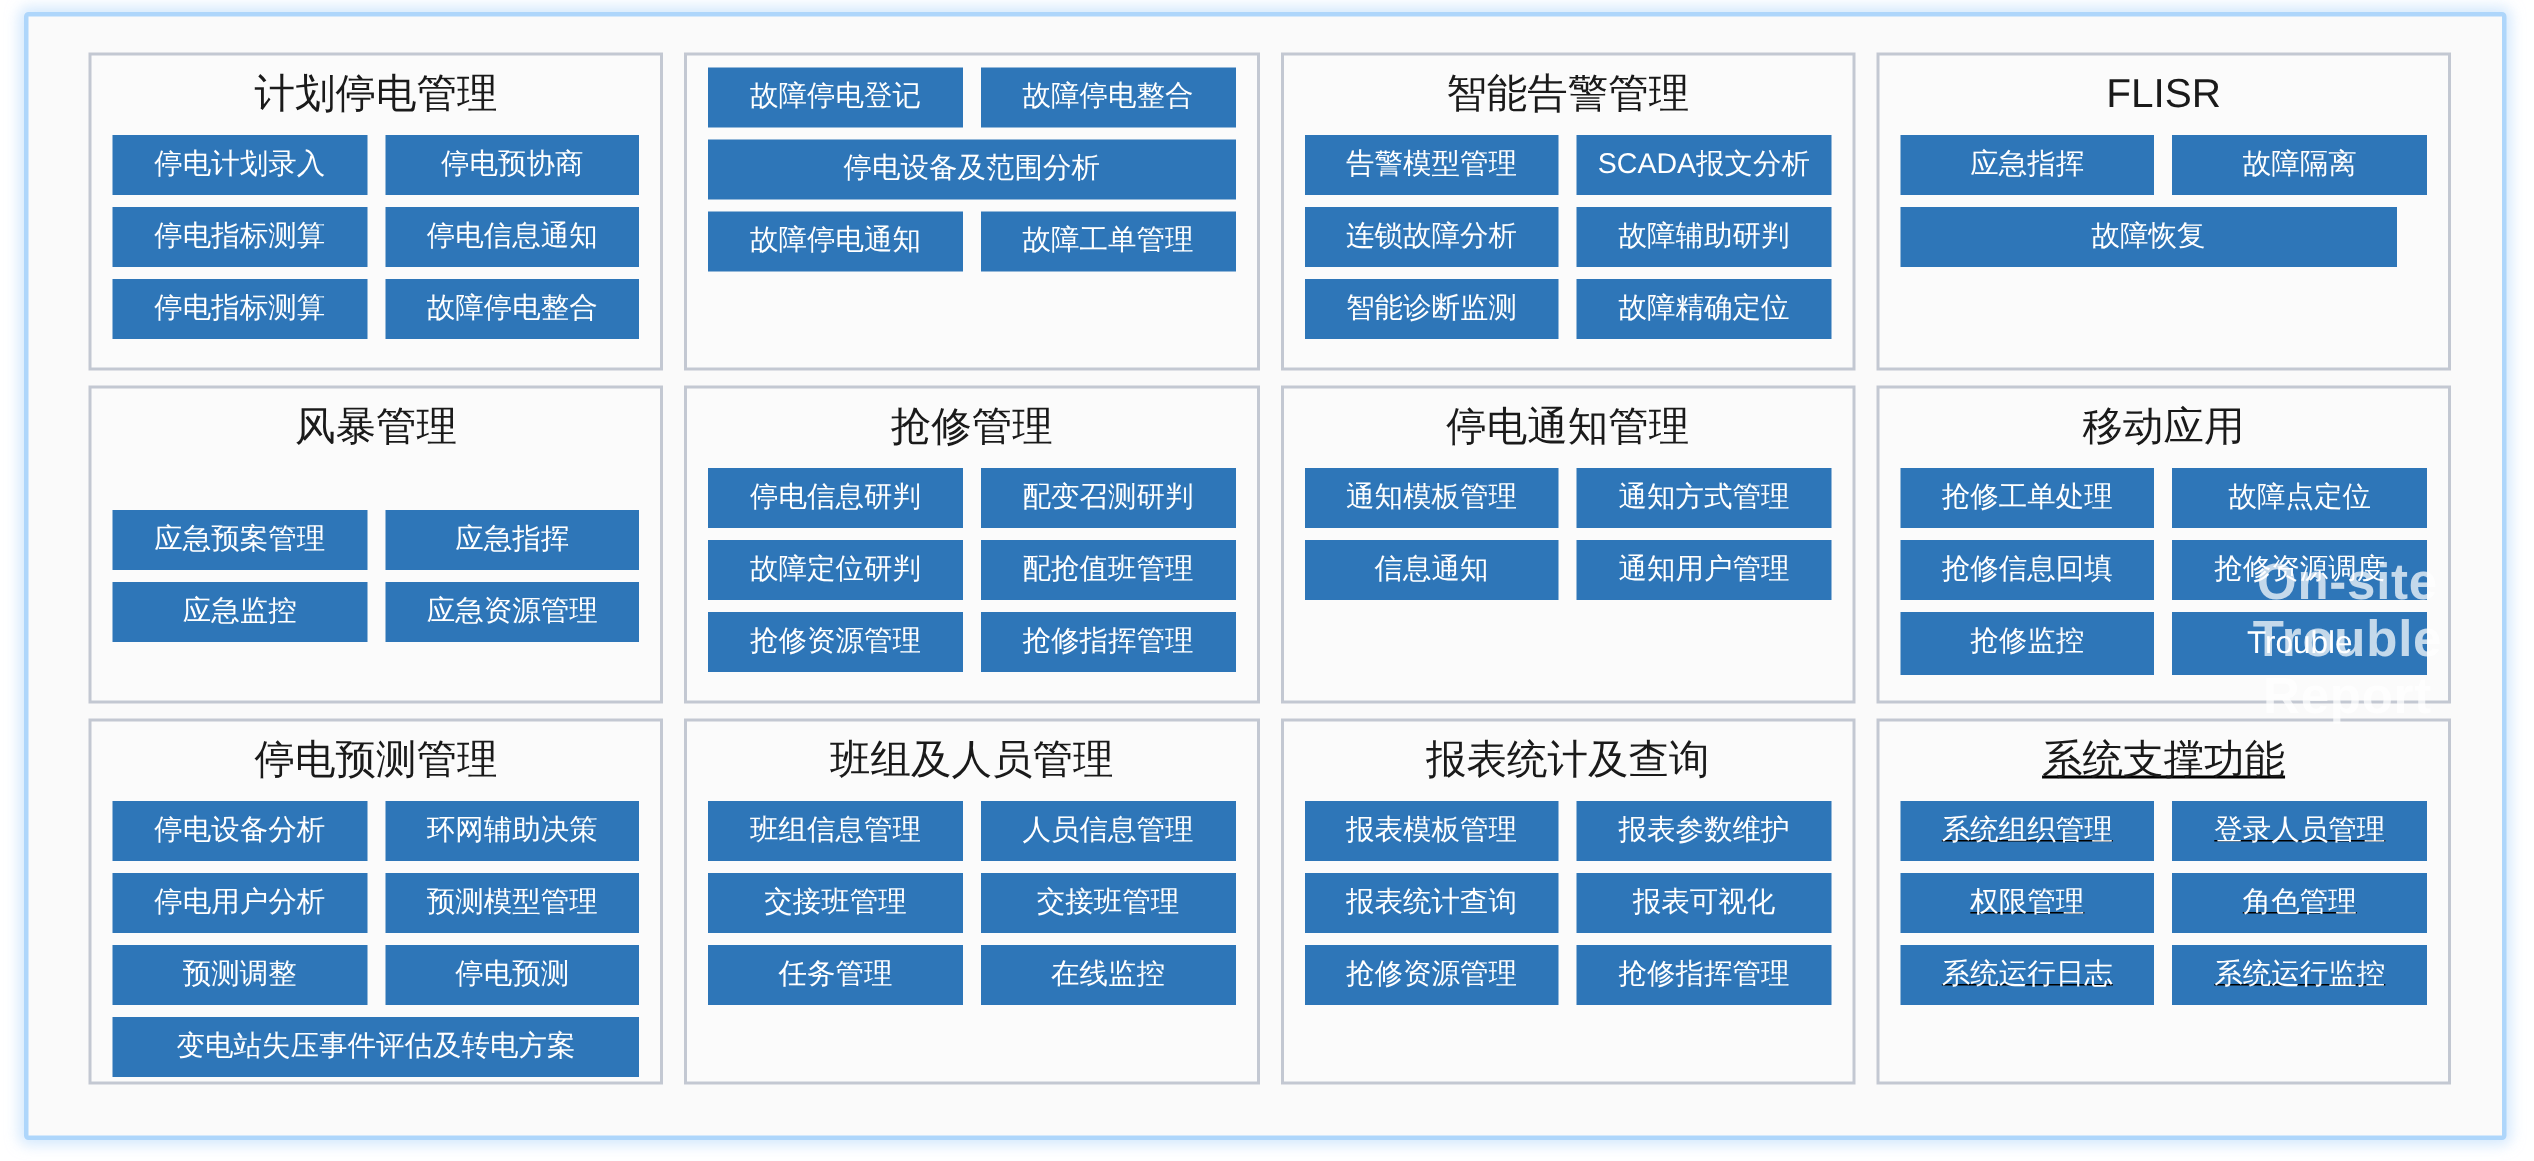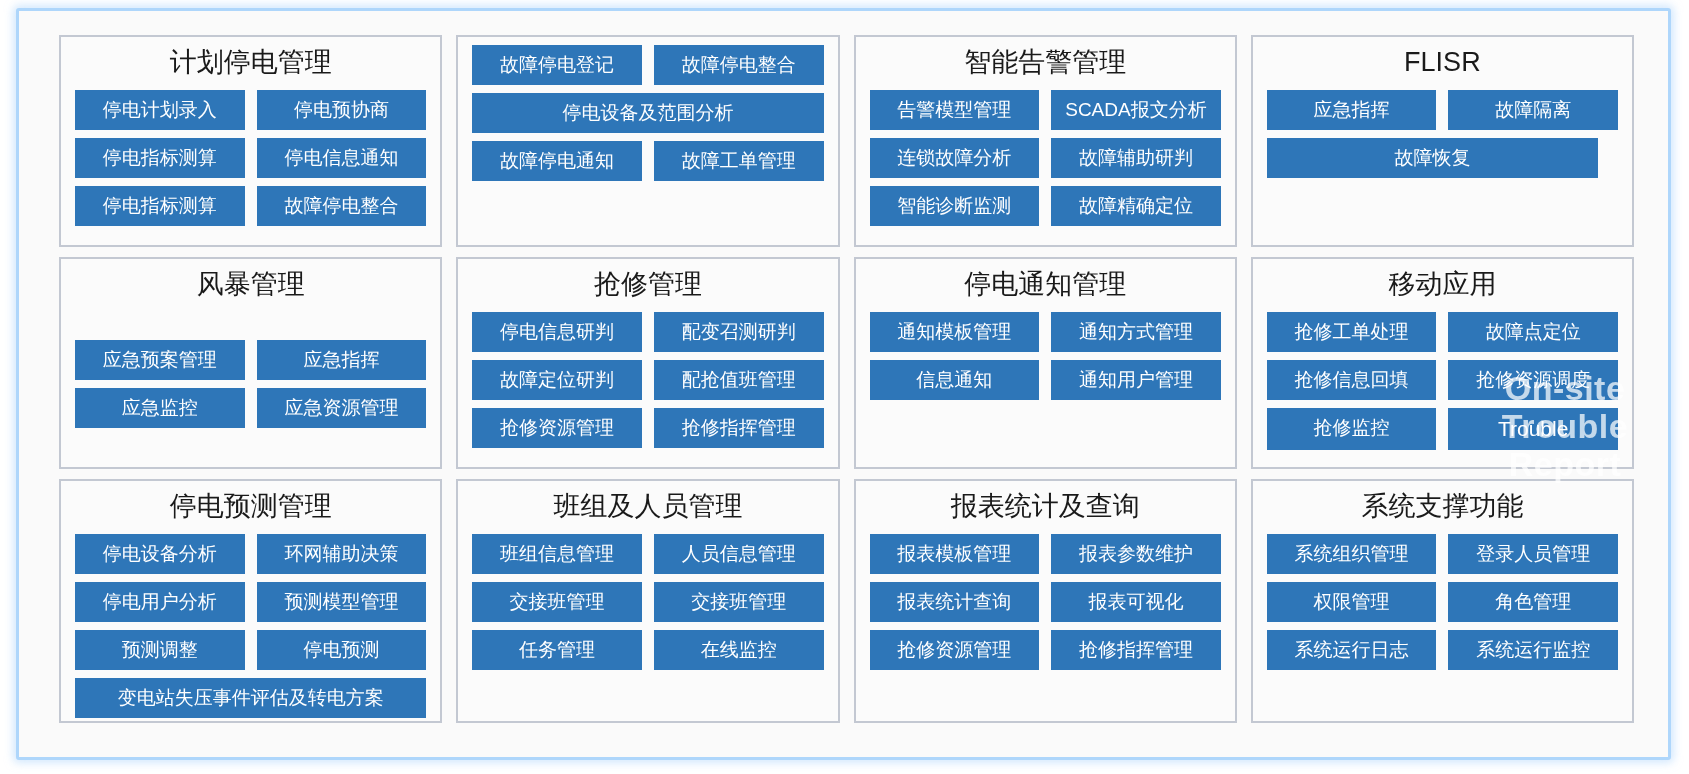--- a/index.html
+++ b/index.html
@@ -283,21 +283,21 @@
           <div class="btn-row">
             <div class="btn">报表统计查询</div>
             <div class="btn">报表可视化</div>
           </div>
           <div class="btn-row">
             <div class="btn">抢修资源管理</div>
             <div class="btn">抢修指挥管理</div>
           </div>
         </div>
       </div>
-      <div class="panel t-center" style="grid-area: 3 / 4;">
+      <div class="panel t-center" style="grid-area: 3 / 4; text-decoration: underline;">
         <div class="panel-title">系统支撑功能</div>
         <div class="btn-rows">
           <div class="btn-row">
             <div class="btn">系统组织管理</div>
             <div class="btn">登录人员管理</div>
           </div>
           <div class="btn-row">
             <div class="btn">权限管理</div>
             <div class="btn">角色管理</div>
           </div>

